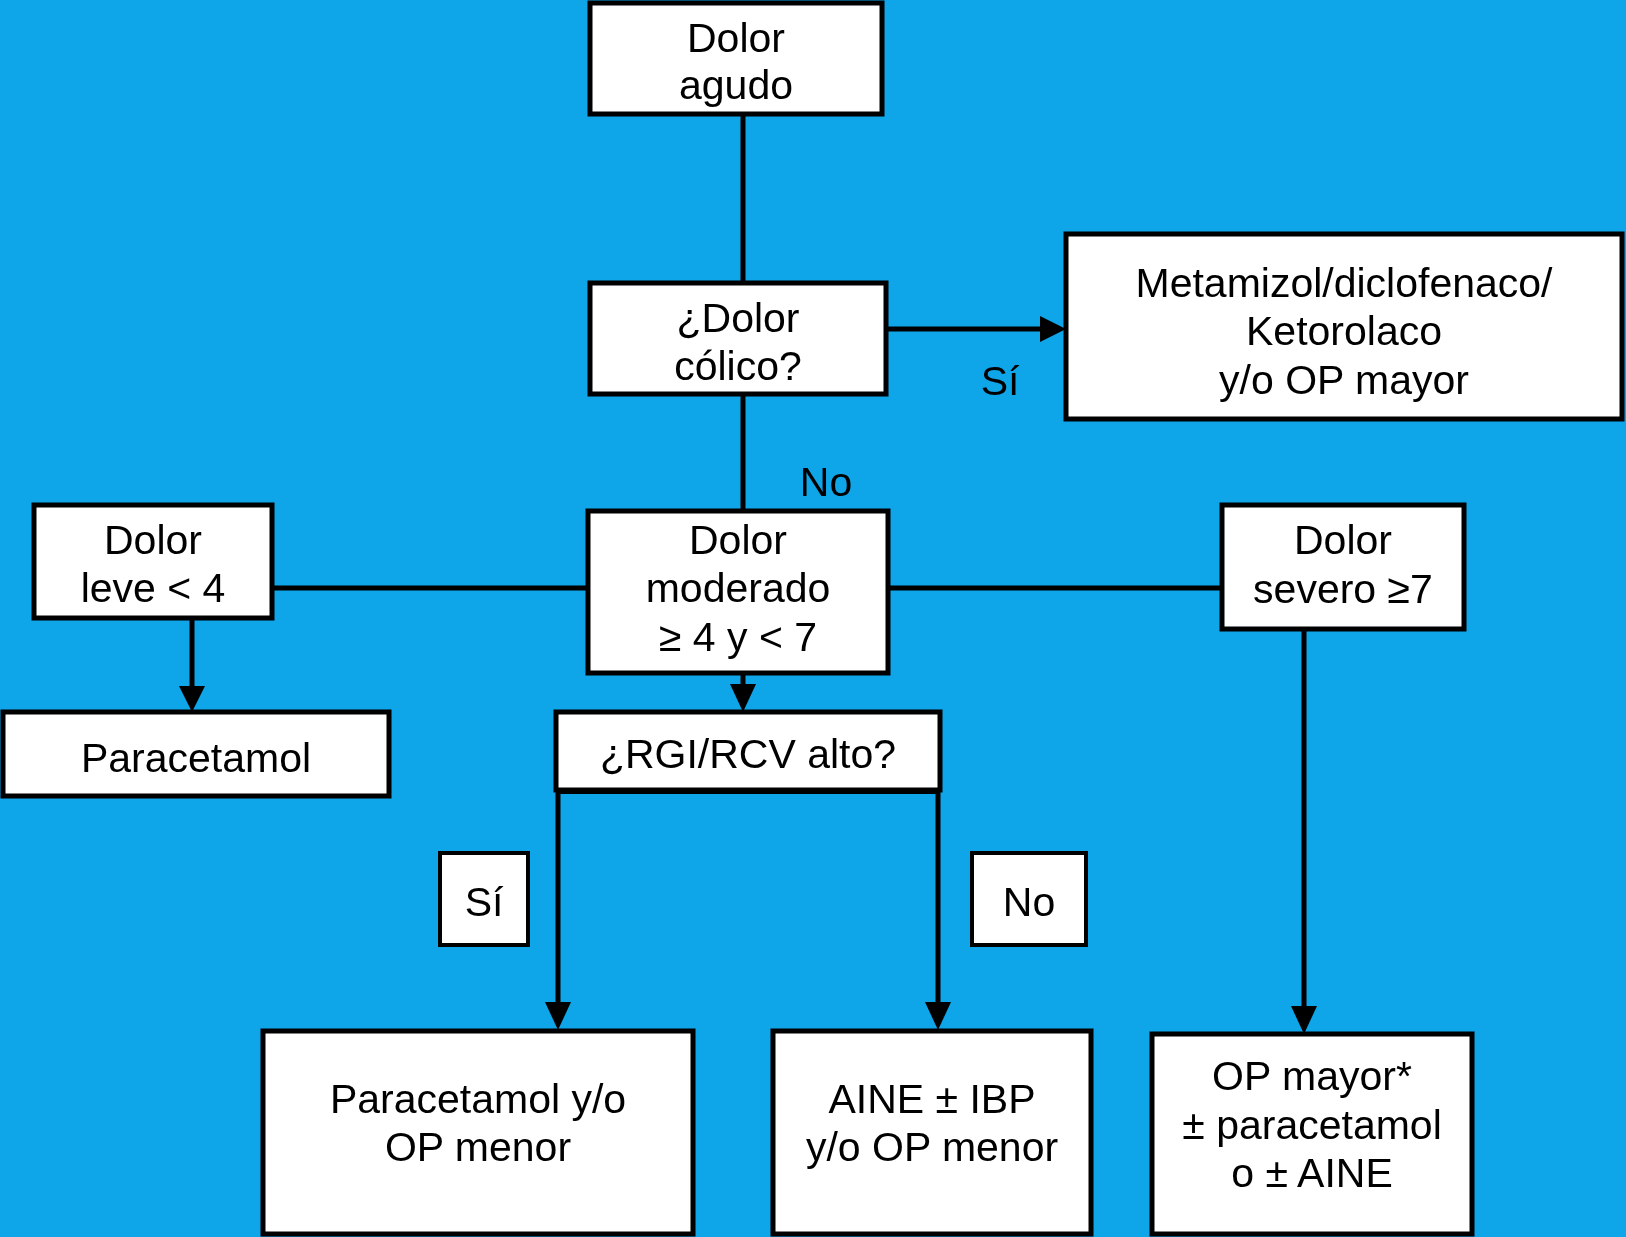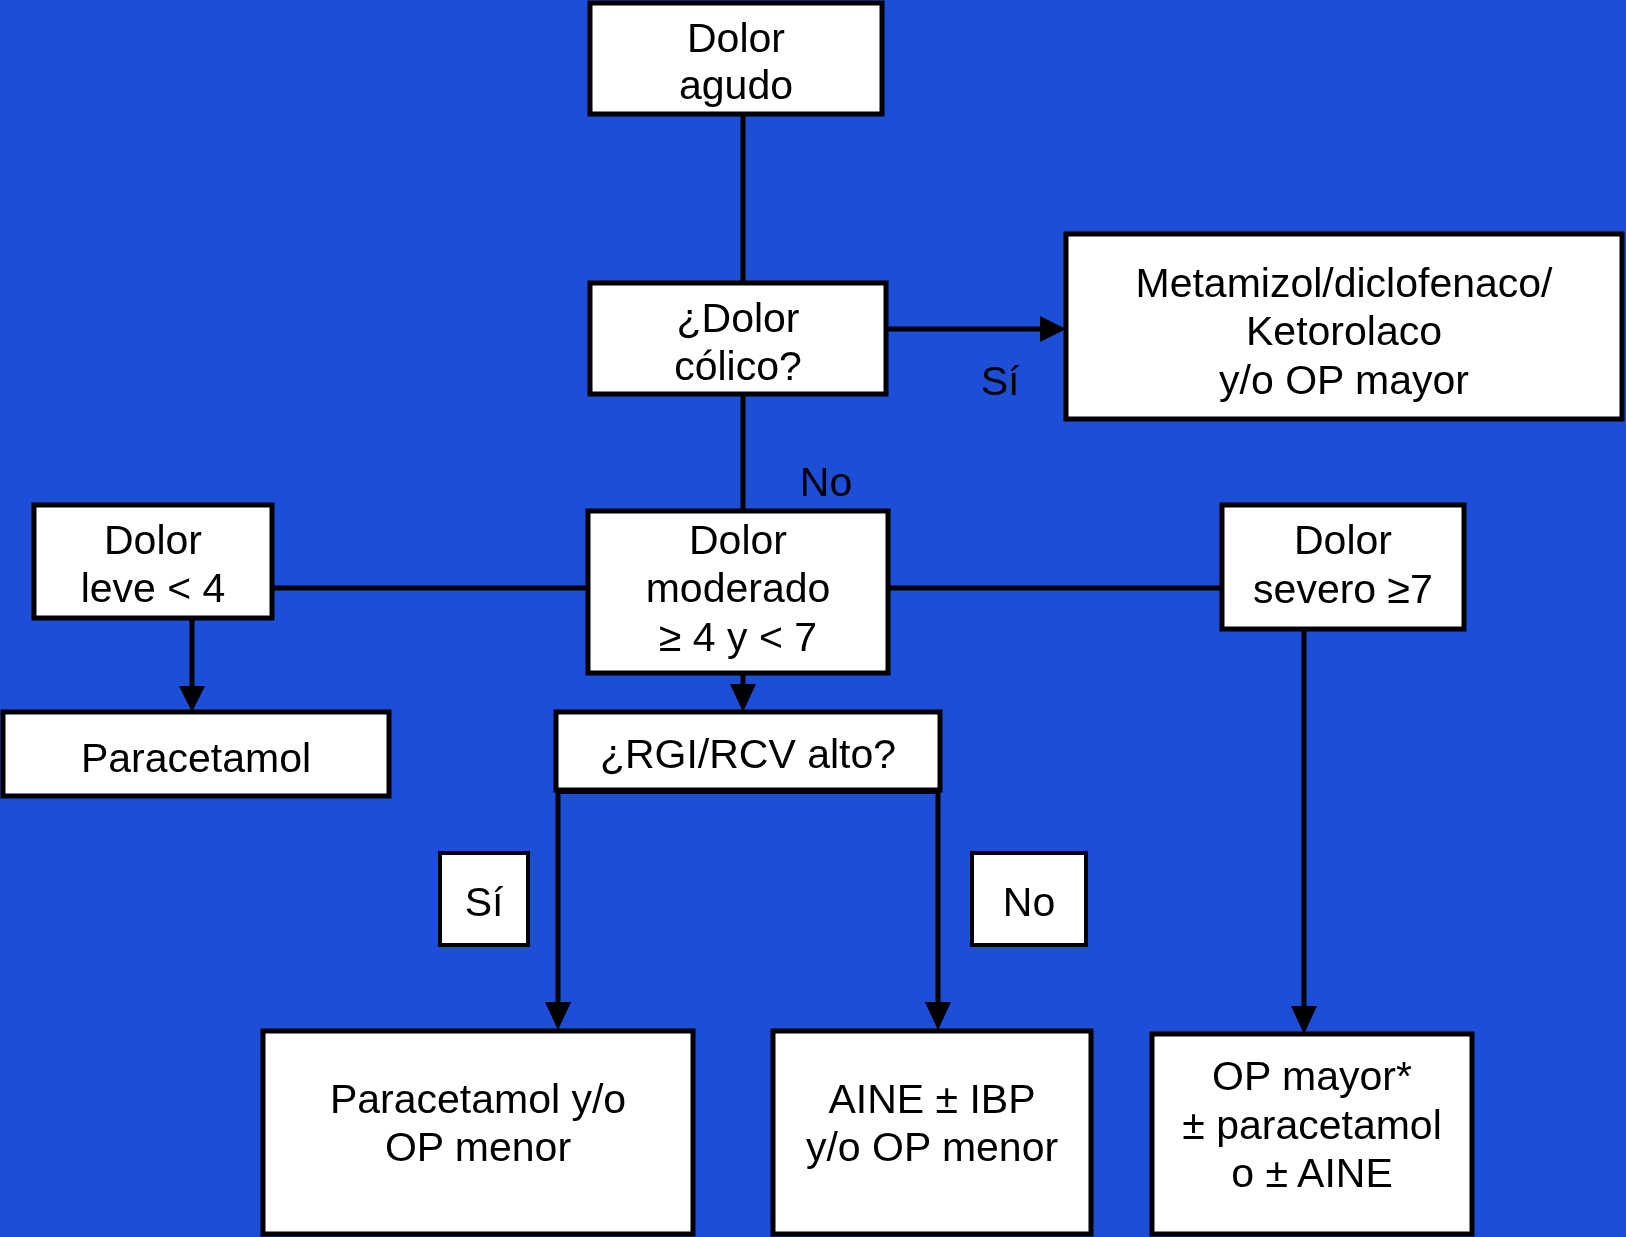--- a/index.html
+++ b/index.html
@@ -7,21 +7,21 @@
     padding: 0;
     background: #ffffff;
   }
   body {
     font-family: "Liberation Sans", sans-serif;
   }
   #flowchart-root {
     position: relative;
     width: 1626px;
     height: 1237px;
-    background: #1d4ed8;
+    background: #0ea5e9;
     overflow: hidden;
   }
   svg.diagram-canvas {
     display: block;
     width: 1626px;
     height: 1237px;
   }
   .node-box {
     fill: #ffffff;
     stroke: #000000;

